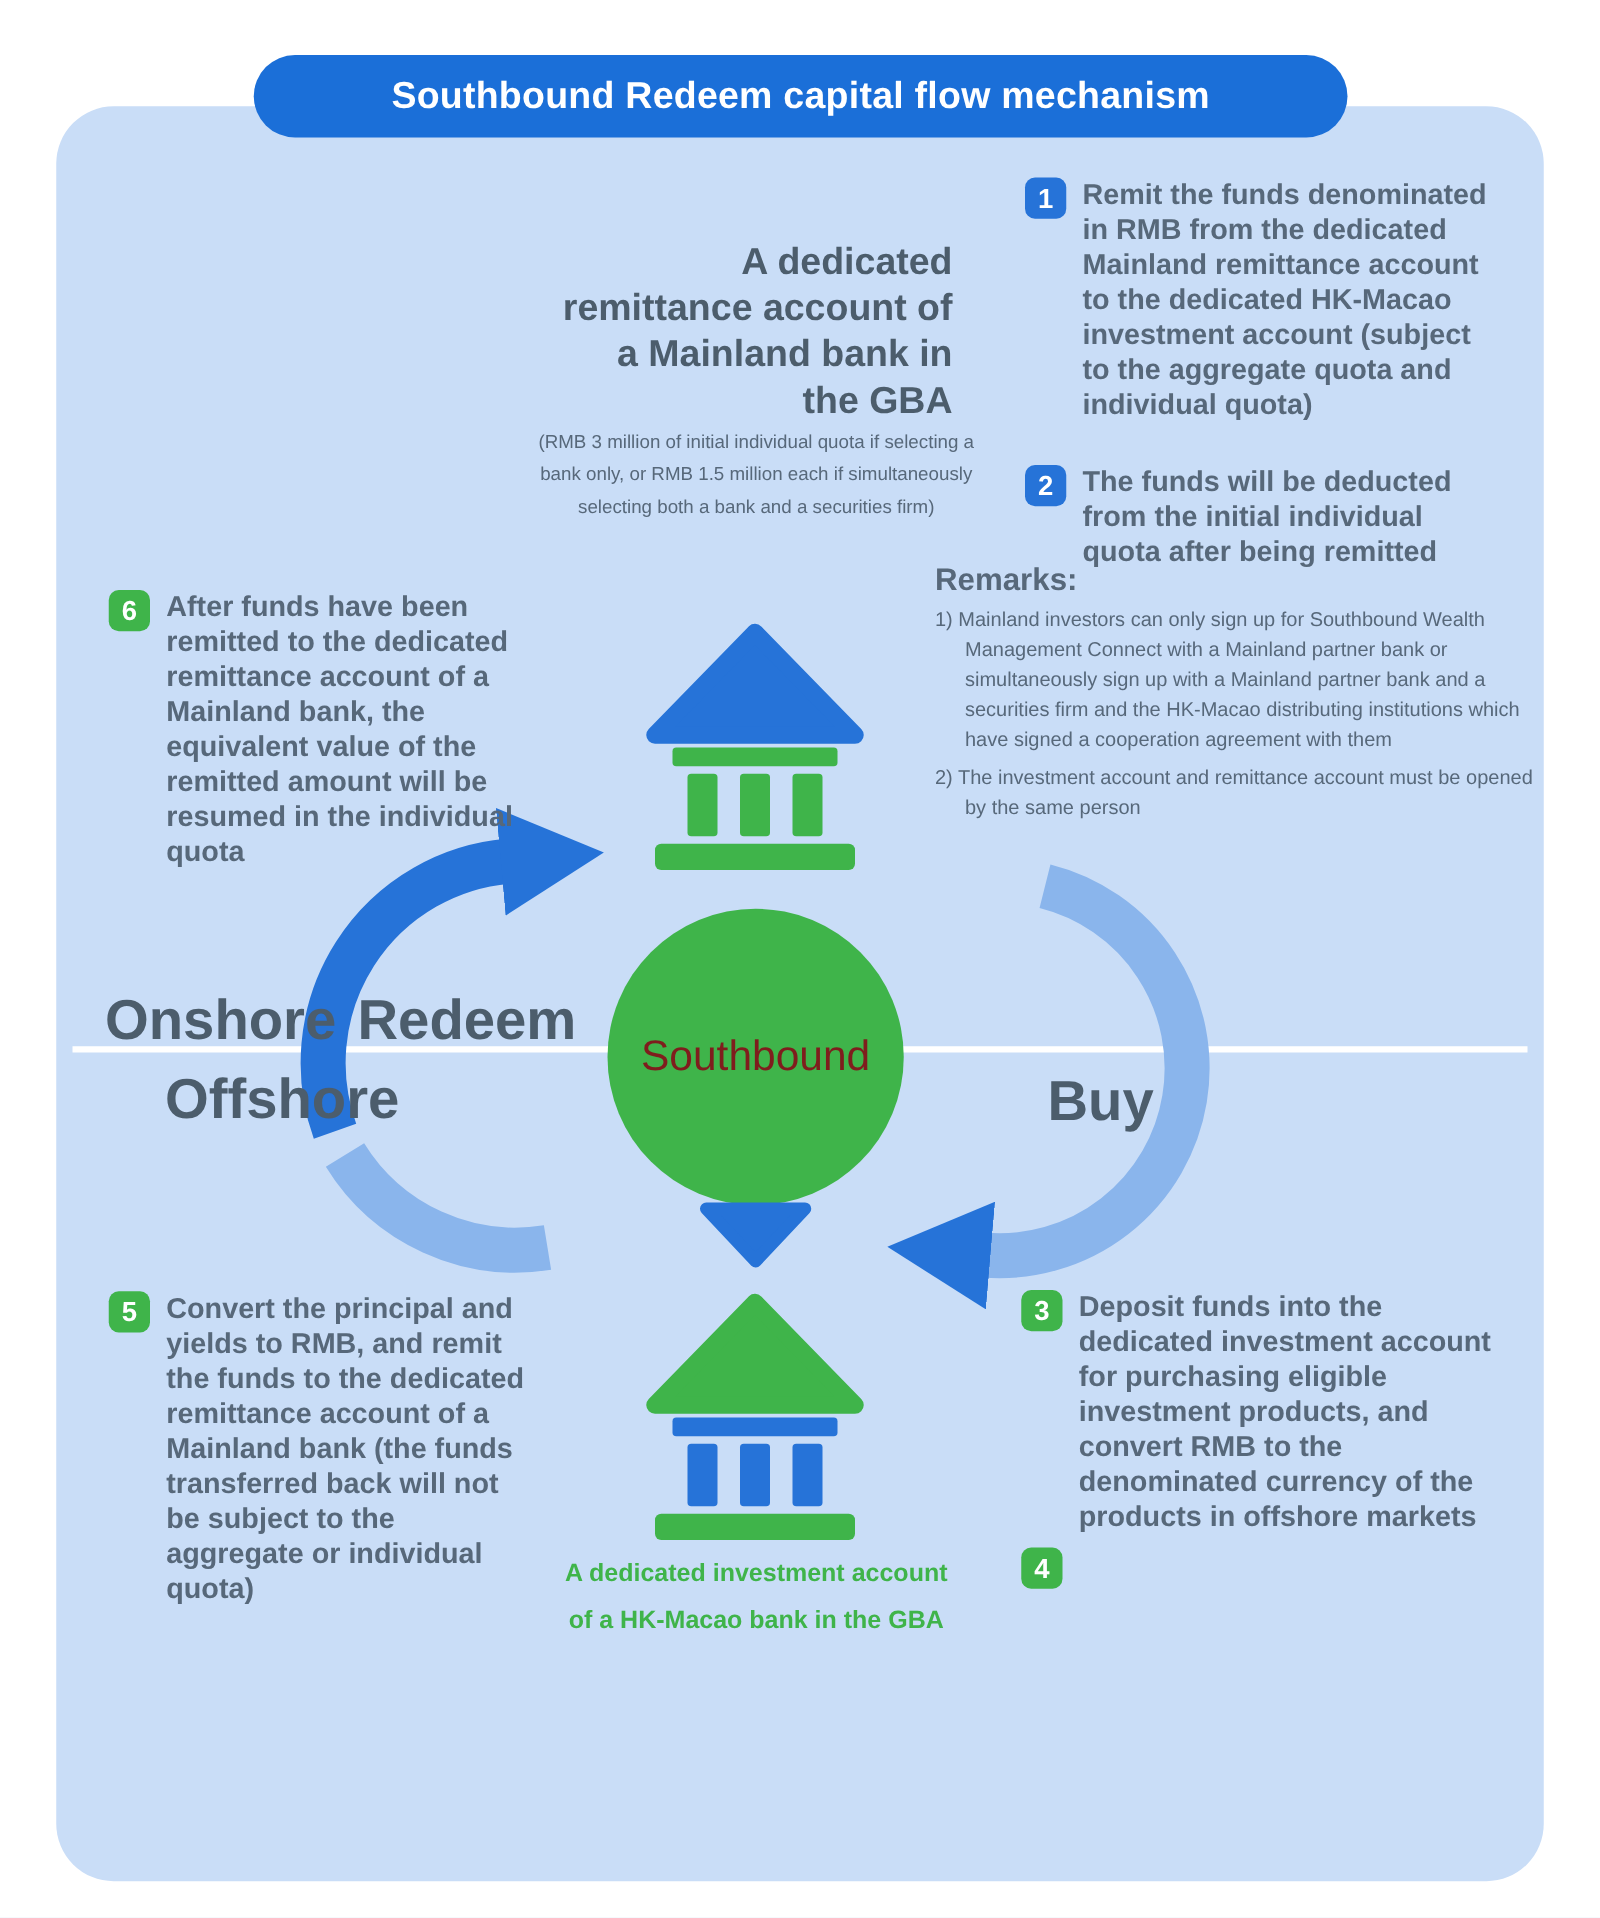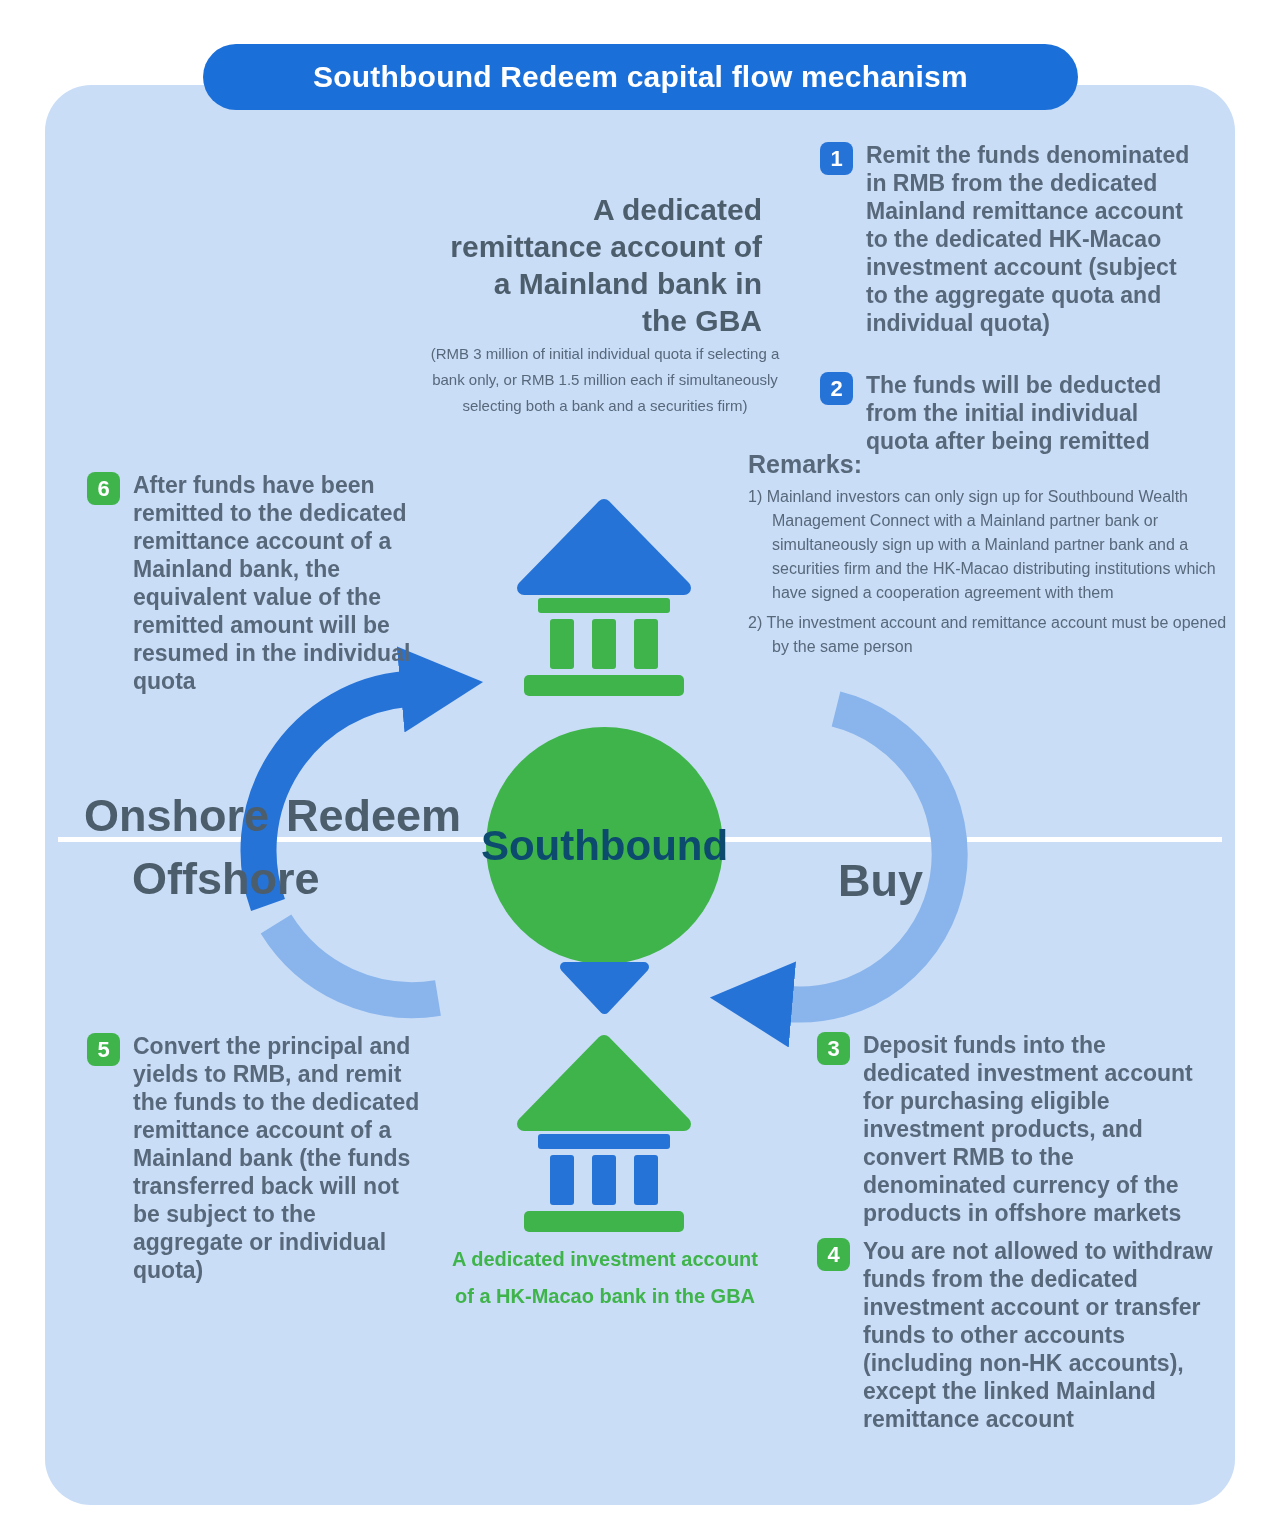--- a/index.html
+++ b/index.html
@@ -28,21 +28,21 @@
   .banner span{color:#fff;font-size:30px;font-weight:700;letter-spacing:.2px;}
   .divider{position:absolute;left:58px;top:837px;width:1164px;height:5px;background:#fff;}
   .arrows{position:absolute;left:0;top:0;pointer-events:none;}
   .arc{fill:none;stroke-width:36px;stroke-linecap:butt;}
   .arc.dark{stroke:var(--dark-blue,#2673d8);}
   .arc.light{stroke:var(--light-blue,#8ab5ec);}
   .hub{
     position:absolute;left:486px;top:727px;width:237px;height:237px;border-radius:50%;
     background:var(--green,#3fb44a);display:flex;align-items:center;justify-content:center;
   }
-  .hub span{color:#0c4a6e;font-size:42px;font-weight:700;}
+  .hub span{color:#7f1d1d;font-size:34px;font-weight:400;}
   .bank,.tri{position:absolute;}
   .roof-blue{fill:var(--dark-blue,#2673d8);stroke:var(--dark-blue,#2673d8);stroke-width:14px;stroke-linejoin:round;}
   .roof-green{fill:var(--green,#3fb44a);stroke:var(--green,#3fb44a);stroke-width:14px;stroke-linejoin:round;}
   .part-green{fill:var(--green,#3fb44a);}
   .part-blue{fill:var(--dark-blue,#2673d8);}
   .tri polygon{fill:var(--dark-blue,#2673d8);stroke:var(--dark-blue,#2673d8);stroke-width:10px;stroke-linejoin:round;}
   .top-heading{
     position:absolute;left:448px;top:191px;width:314px;text-align:right;
     color:var(--text-dark,#4c5d6c);font-size:30px;line-height:37px;font-weight:700;
   }
@@ -156,21 +156,20 @@
     <div class="remark-item">2) The investment account and remittance account must be opened by the same person</div>
   </div>
 
   <div class="step step3">
     <div class="badge green">3</div>
     <div class="step-text">Deposit funds into the dedicated investment account for purchasing eligible investment products, and convert RMB to the denominated currency of the products in offshore markets</div>
   </div>
 
   <div class="step step4">
     <div class="badge green">4</div>
-    <div class="step-text">You are not allowed to withdraw funds from the dedicated investment account or transfer funds to other accounts (including non-HK accounts), except the linked Mainland remittance account</div>
   </div>
 
   <div class="step step5">
     <div class="badge green">5</div>
     <div class="step-text">Convert the principal and yields to RMB, and remit the funds to the dedicated remittance account of a Mainland bank (the funds transferred back will not be subject to the aggregate or individual quota)</div>
   </div>
 
   <div class="step step6">
     <div class="badge green">6</div>
     <div class="step-text">After funds have been remitted to the dedicated remittance account of a Mainland bank, the equivalent value of the remitted amount will be resumed in the individual quota</div>

